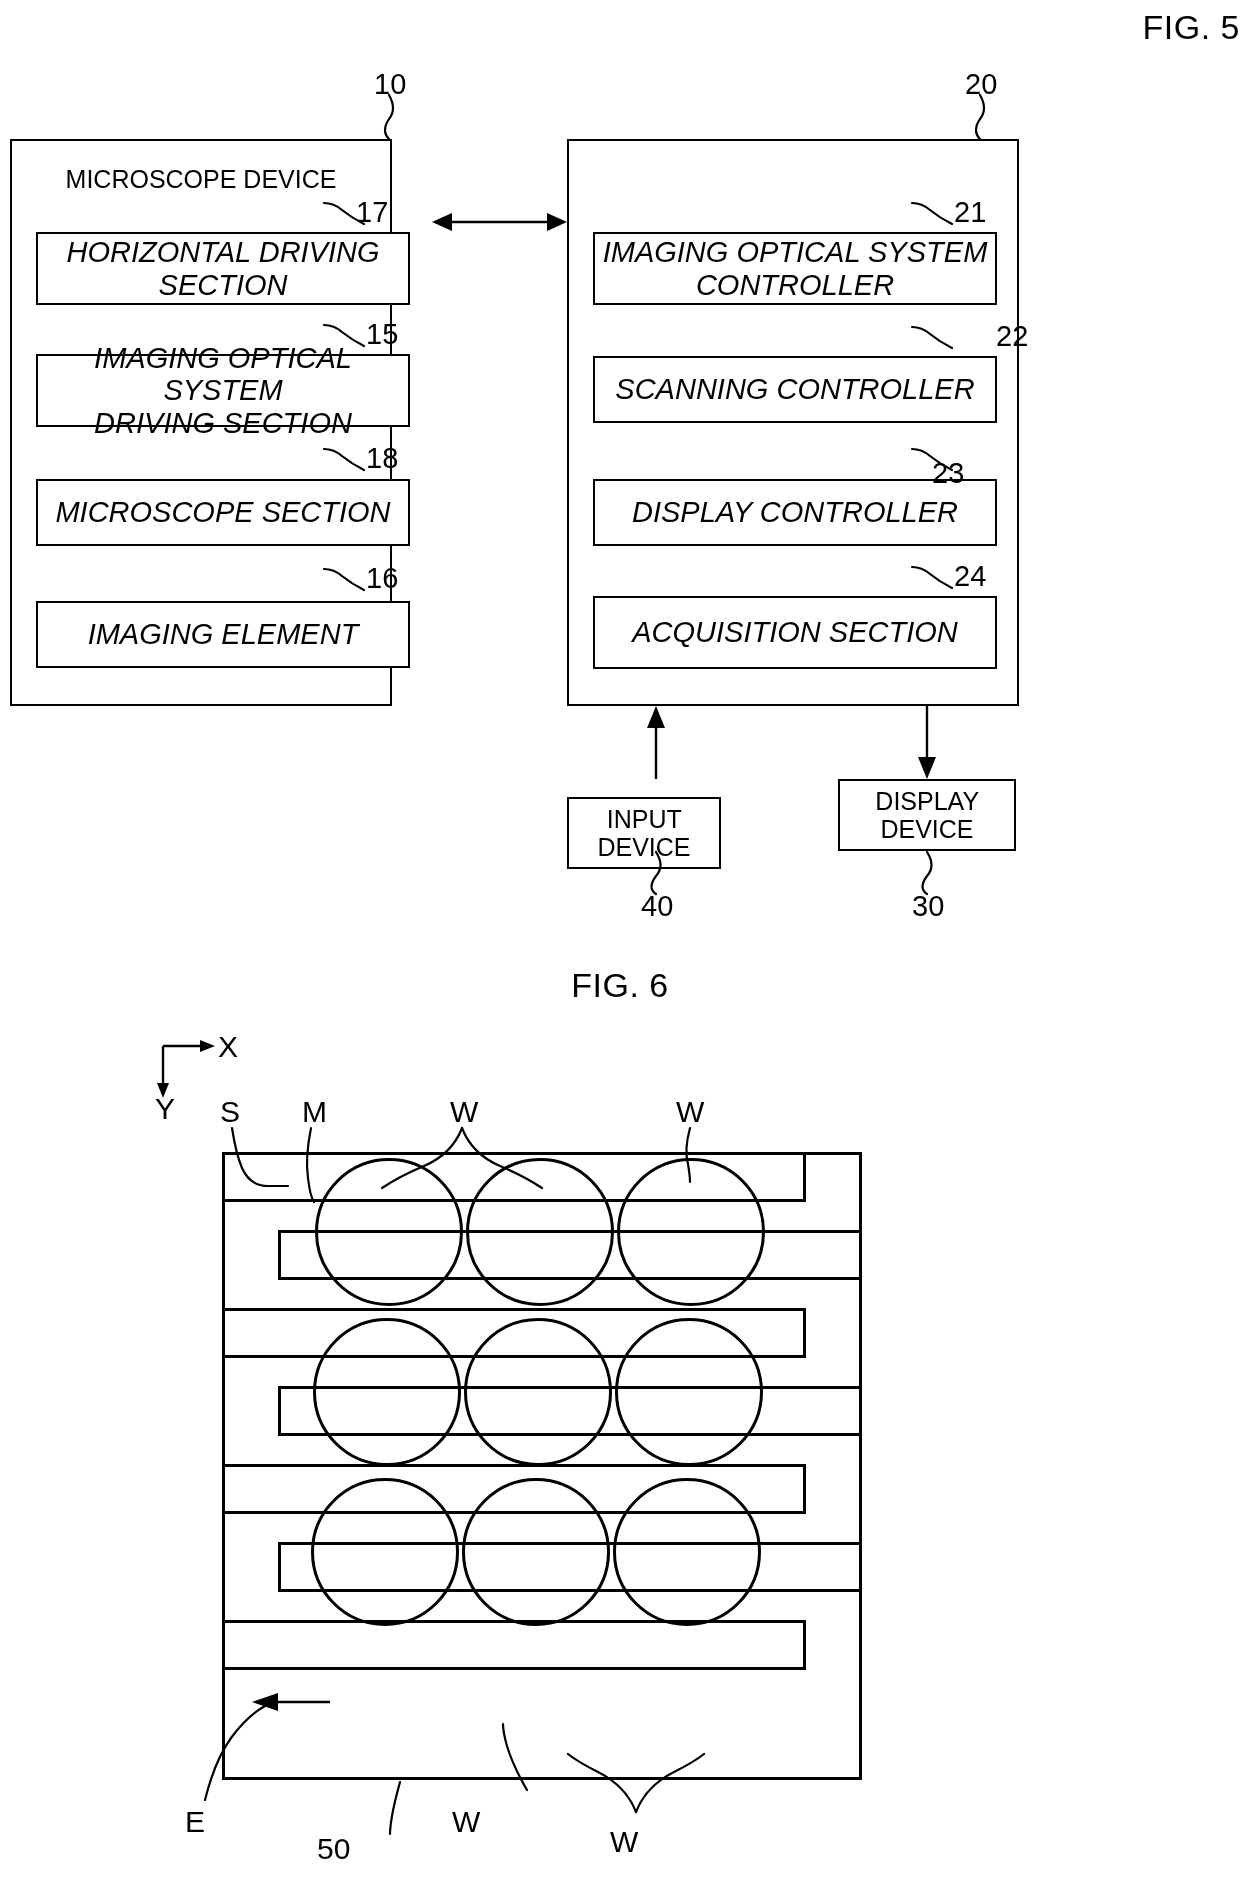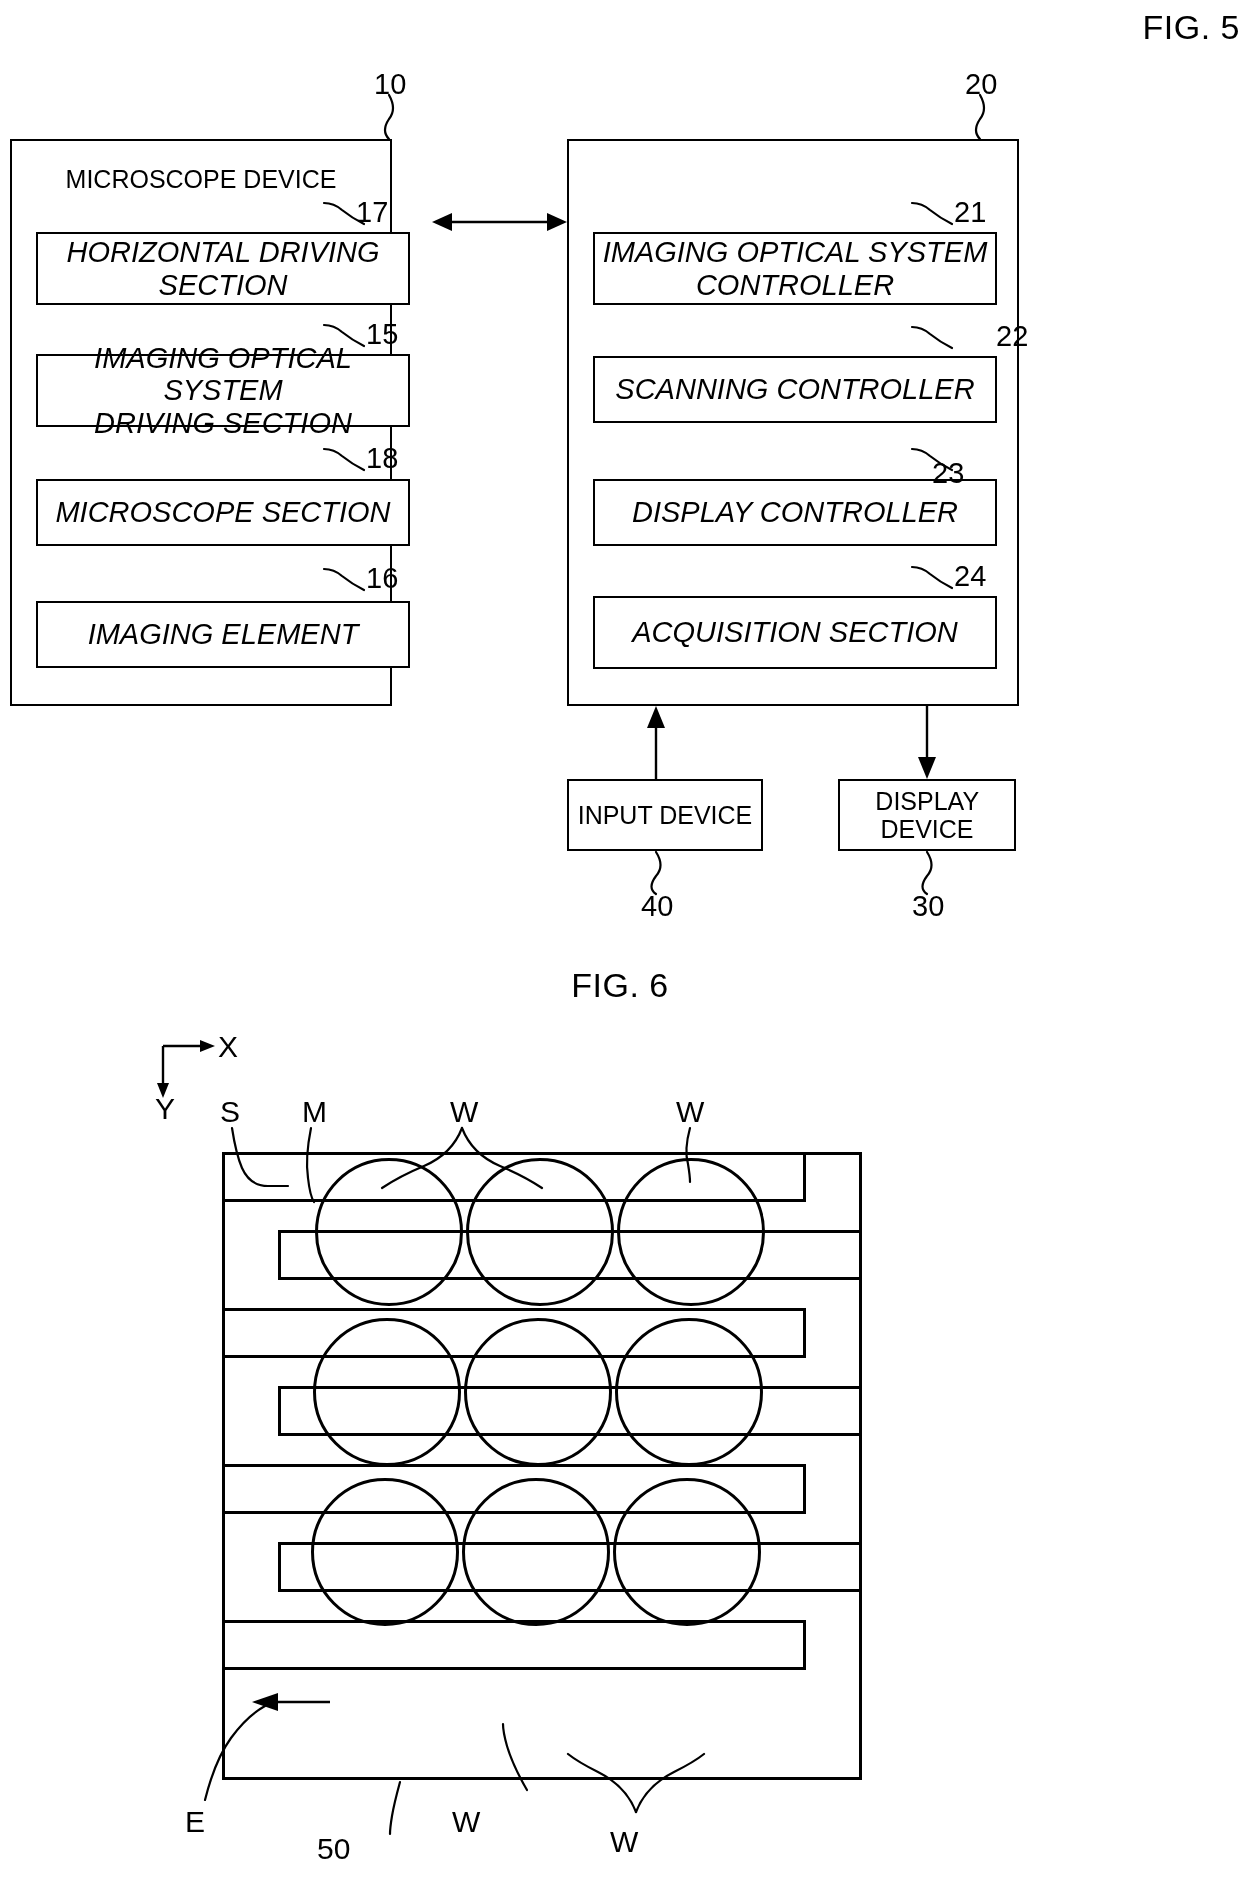--- a/index.html
+++ b/index.html
@@ -168,21 +168,21 @@
     <span>DISPLAY CONTROLLER</span>
   </div>
 
   <div class="inner-box" style="left:24px; top:455px; width:404px; height:73px;">
     <span>
       <span>ACQUISITION SECTION</span>
     </span>
   </div>
 </div>
 
-<div class="dev-box" style="left:567px; top:779px; width:196px; height:72px;">
+<div class="dev-box" style="left:567px; top:797px; width:154px; height:72px;">
   <span>
     <span>INPUT</span>
     <span>DEVICE</span>
   </span>
 </div>
 
 <div class="dev-box" style="left:838px; top:779px; width:178px; height:72px;">
   <span>
     <span>DISPLAY</span>
     <span>DEVICE</span>

